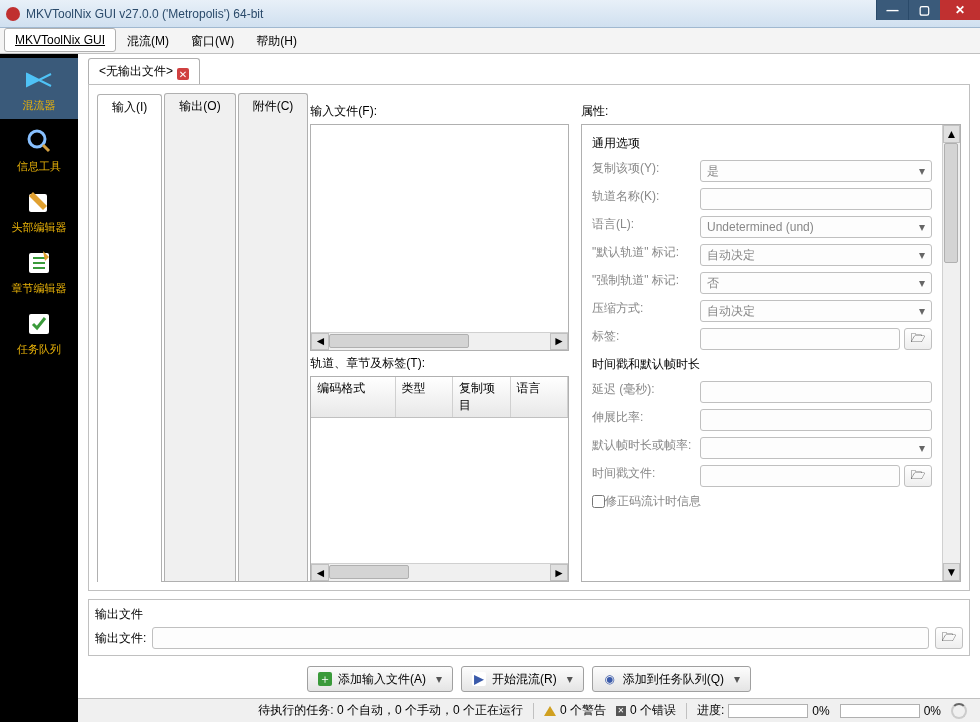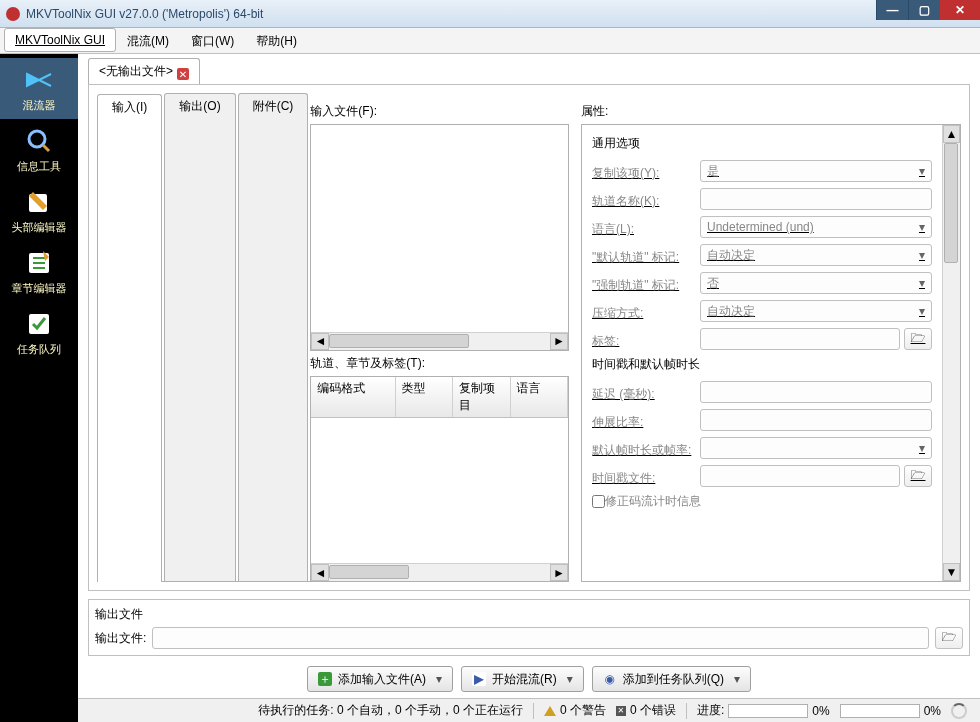--- a/index.html
+++ b/index.html
@@ -15,21 +15,21 @@
 .winbtn.cls { background: #c03030; width: 40px; }
 
 
 .menubar { height: 26px; background: #f4f4f4; border-bottom: 1px solid #c0c0c0; display: flex; align-items: flex-start; padding-left: 4px; }
 .menuitem { padding: 4px 10px; display: flex; align-items: center; border: 1px solid transparent; }
 .menuitem.active { background: #fff; border: 1px solid #b0b0b0; border-radius: 3px; }
 .menuitem .und { text-decoration: underline; }
 
 
 .sidebar { position: absolute; left: 0; top: 54px; bottom: 0; width: 78px; background: #000; display: flex; flex-direction: column; align-items: center; padding-top: 4px; }
-.sbitem { width: 100%; display: flex; flex-direction: column; align-items: center; padding: 6px 0; color: #fef9c3; cursor: pointer; }
+.sbitem { width: 100%; display: flex; flex-direction: column; align-items: center; padding: 6px 0; color: #eab308; cursor: pointer; }
 .sbitem .ic { width: 32px; height: 32px; display: flex; align-items: center; justify-content: center; margin-bottom: 2px; }
 .sbitem .lbl { font-size: 11px; text-align: center; }
 .sbitem.active { background: #3a5a7a; }
 
 
 .main { position: absolute; left: 78px; top: 54px; right: 0; bottom: 24px; background: #fff; display: flex; flex-direction: column; }
 
 
 .filetabs { height: 30px; padding: 4px 10px 0; display: flex; align-items: flex-end; }
 .filetab { border: 1px solid #b0b0b0; border-bottom: none; padding: 4px 10px; background: #fff; border-radius: 3px 3px 0 0; display: flex; align-items: flex-end; gap: 4px; }
@@ -62,21 +62,21 @@
 
 
 .props { border: 1px solid #b0b0b0; flex: 1; display: flex; overflow: hidden; }
 .propsinner { flex: 1; padding: 6px 10px; overflow: hidden; }
 .vscroll { width: 18px; background: #f0f0f0; border-left: 1px solid #d0d0d0; display: flex; flex-direction: column; }
 .vscroll .arr { height: 18px; display: flex; align-items: center; justify-content: center; background: #e0e0e0; border: 1px solid #c0c0c0; }
 .vscroll .vtrack { flex: 1; position: relative; }
 .vscroll .vthumb { position: absolute; top: 0; left: 1px; width: 14px; height: 120px; background: #d4d4d4; border: 1px solid #b0b0b0; border-radius: 2px; }
 
 .grouphdr { font-weight: normal; margin: 4px 0 8px; }
-.proprow { display: flex; align-items: flex-end; margin-bottom: 6px; text-decoration: underline; }
+.proprow { display: flex; align-items: flex-start; margin-bottom: 6px; }
 .proprow .plabel { width: 108px; color: #888; }
 .proprow .pctrl { flex: 1; }
 .combo, .txtinput { width: 100%; height: 22px; border: 1px solid #c0c0c0; border-radius: 3px; padding: 0 6px; color: #888; background: #fdfdfd; display: flex; align-items: center; justify-content: space-between; }
 .combo .cv { flex: 1; }
 .combo .dd { color: #666; }
 .inputwithbtn { display: flex; gap: 4px; }
 .inputwithbtn .txtinput { flex: 1; }
 .iconbtn { width: 28px; height: 22px; border: 1px solid #c0c0c0; border-radius: 3px; background: linear-gradient(#fff,#eee); display: flex; align-items: center; justify-content: center; }
 .chkrow { display: flex; align-items: center; gap: 0; color: #888; }
 .chkrow input { width: 13px; height: 13px; }

